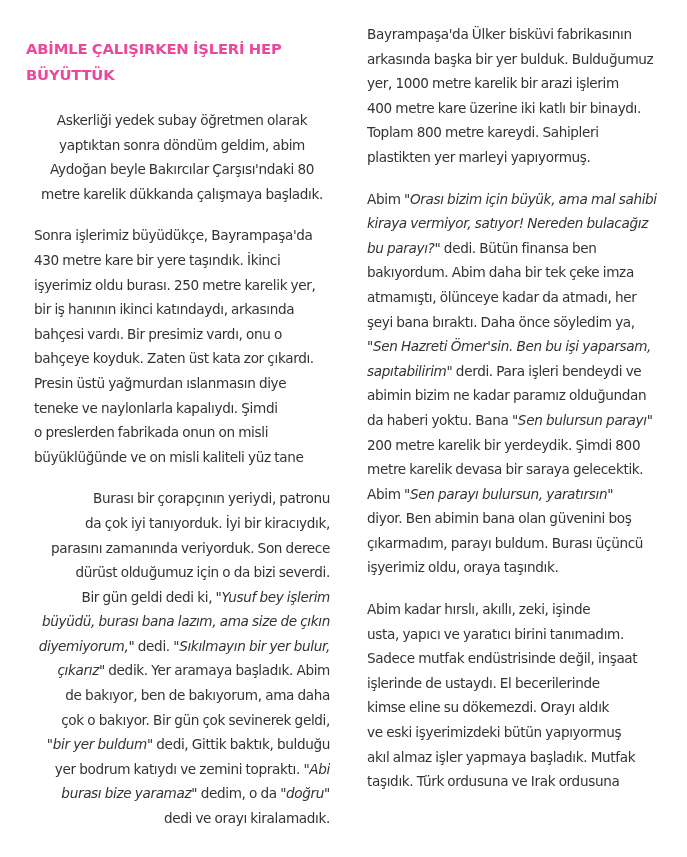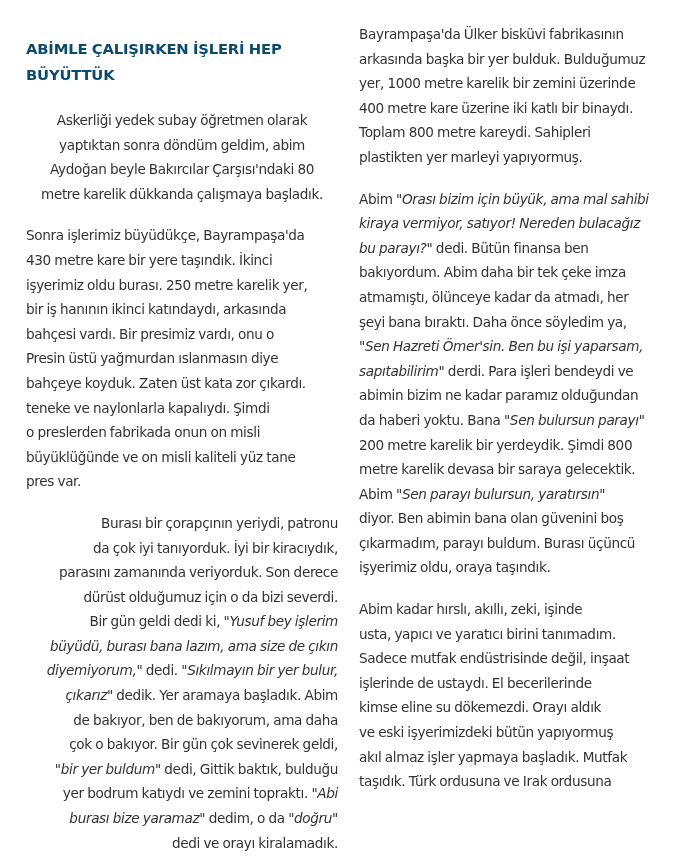--- a/index.html
+++ b/index.html
@@ -27,57 +27,56 @@
     .col-right { left: 359px; width: 318px; }
     .heading {
       margin: 21px 0 0 0;
       font-size: 14.8px;
       line-height: 26px;
       font-weight: bold;
       color: #1b7fc1;
       letter-spacing: -0.2px;
     }
     .para {
-      margin: 0;
+      margin: 8px;
     }
     .col-left .para.p1 { margin-top: 20px; text-align: center; }
     .col-left .para.p2 { margin-top: 17px; }
     .col-left .para.p3 { margin-top: 17px; text-align: right; }
     .col-right .para.p1 { margin-top: 22px; }
     .col-right .para.p2 { margin-top: 17px; }
     .col-right .para.p3 { margin-top: 17px; }
     .line { display: block; white-space: nowrap; }
     em { }
   </style>
 </head>
 <body style="color: rgb(51, 51, 51);">
 
 <div class="col col-left">
-  <h2 class="heading" style="color: #0c4a6e; margin-top: 36px;">
+  <h2 class="heading" style="color: #ec4899; margin-top: 36px;">
     <span class="line">ABİMLE ÇALIŞIRKEN İŞLERİ HEP</span>
     <span class="line">BÜYÜTTÜK</span>
   </h2>
   <p class="para p1">
       <span class="line"><span>Askerliği yedek subay öğretmen olarak</span></span>
       <span class="line"><span>yaptıktan sonra döndüm geldim, abim</span></span>
       <span class="line"><span>Aydoğan beyle Bakırcılar Çarşısı'ndaki 80</span></span>
       <span class="line"><span>metre karelik dükkanda çalışmaya başladık.</span></span>
     </p>
   <p class="para p2">
       <span class="line"><span>Sonra işlerimiz büyüdükçe, Bayrampaşa'da</span></span>
       <span class="line"><span>430 metre kare bir yere taşındık. İkinci</span></span>
       <span class="line"><span>işyerimiz oldu burası. 250 metre karelik yer,</span></span>
       <span class="line"><span>bir iş hanının ikinci katındaydı, arkasında</span></span>
       <span class="line"><span>bahçesi vardı. Bir presimiz vardı, onu o</span></span>
+      <span class="line"><span>bahçeye koyduk. Zaten üst kata zor çıkardı.</span></span>
       <span class="line"><span>Presin üstü yağmurdan ıslanmasın diye</span></span>
-      <span class="line"><span>bahçeye koyduk. Zaten üst kata zor çıkardı.</span></span>
       <span class="line"><span>teneke ve naylonlarla kapalıydı. Şimdi</span></span>
       <span class="line"><span>o preslerden fabrikada onun on misli</span></span>
       <span class="line"><span>büyüklüğünde ve on misli kaliteli yüz tane</span></span>
-      <span class="line"><span>pres var.</span></span>
     </p>
   <p class="para p3">
       <span class="line"><span>Burası bir çorapçının yeriydi, patronu</span></span>
       <span class="line"><span>da çok iyi tanıyorduk. İyi bir kiracıydık,</span></span>
       <span class="line"><span>parasını zamanında veriyorduk. Son derece</span></span>
       <span class="line"><span>dürüst olduğumuz için o da bizi severdi.</span></span>
       <span class="line"><span>Bir gün geldi dedi ki, "</span><em>Yusuf bey işlerim</em></span>
       <span class="line"><em>büyüdü, burası bana lazım, ama size de çıkın</em></span>
       <span class="line"><em>diyemiyorum,</em><span>" dedi. "</span><em>Sıkılmayın bir yer bulur,</em></span>
       <span class="line"><em>çıkarız</em><span>" dedik. Yer aramaya başladık. Abim</span></span>
@@ -87,21 +86,21 @@
       <span class="line"><span>yer bodrum katıydı ve zemini topraktı. "</span><em>Abi</em></span>
       <span class="line"><em>burası bize yaramaz</em><span>" dedim, o da "</span><em>doğru</em><span>"</span></span>
       <span class="line"><span>dedi ve orayı kiralamadık.</span></span>
     </p>
 </div>
 
 <div class="col col-right">
   <p class="para p1">
       <span class="line"><span>Bayrampaşa'da Ülker bisküvi fabrikasının</span></span>
       <span class="line"><span>arkasında başka bir yer bulduk. Bulduğumuz</span></span>
-      <span class="line"><span>yer, 1000 metre karelik bir zemini üzerinde</span></span>
+      <span class="line"><span>yer, 1000 metre karelik bir arazi işlerim</span></span>
       <span class="line"><span>400 metre kare üzerine iki katlı bir binaydı.</span></span>
       <span class="line"><span>Toplam 800 metre kareydi. Sahipleri</span></span>
       <span class="line"><span>plastikten yer marleyi yapıyormuş.</span></span>
     </p>
   <p class="para p2">
       <span class="line"><span>Abim "</span><em>Orası bizim için büyük, ama mal sahibi</em></span>
       <span class="line"><em>kiraya vermiyor, satıyor! Nereden bulacağız</em></span>
       <span class="line"><em>bu parayı?</em><span>" dedi. Bütün finansa ben</span></span>
       <span class="line"><span>bakıyordum. Abim daha bir tek  çeke imza</span></span>
       <span class="line"><span>atmamıştı, ölünceye kadar da atmadı, her</span></span>

